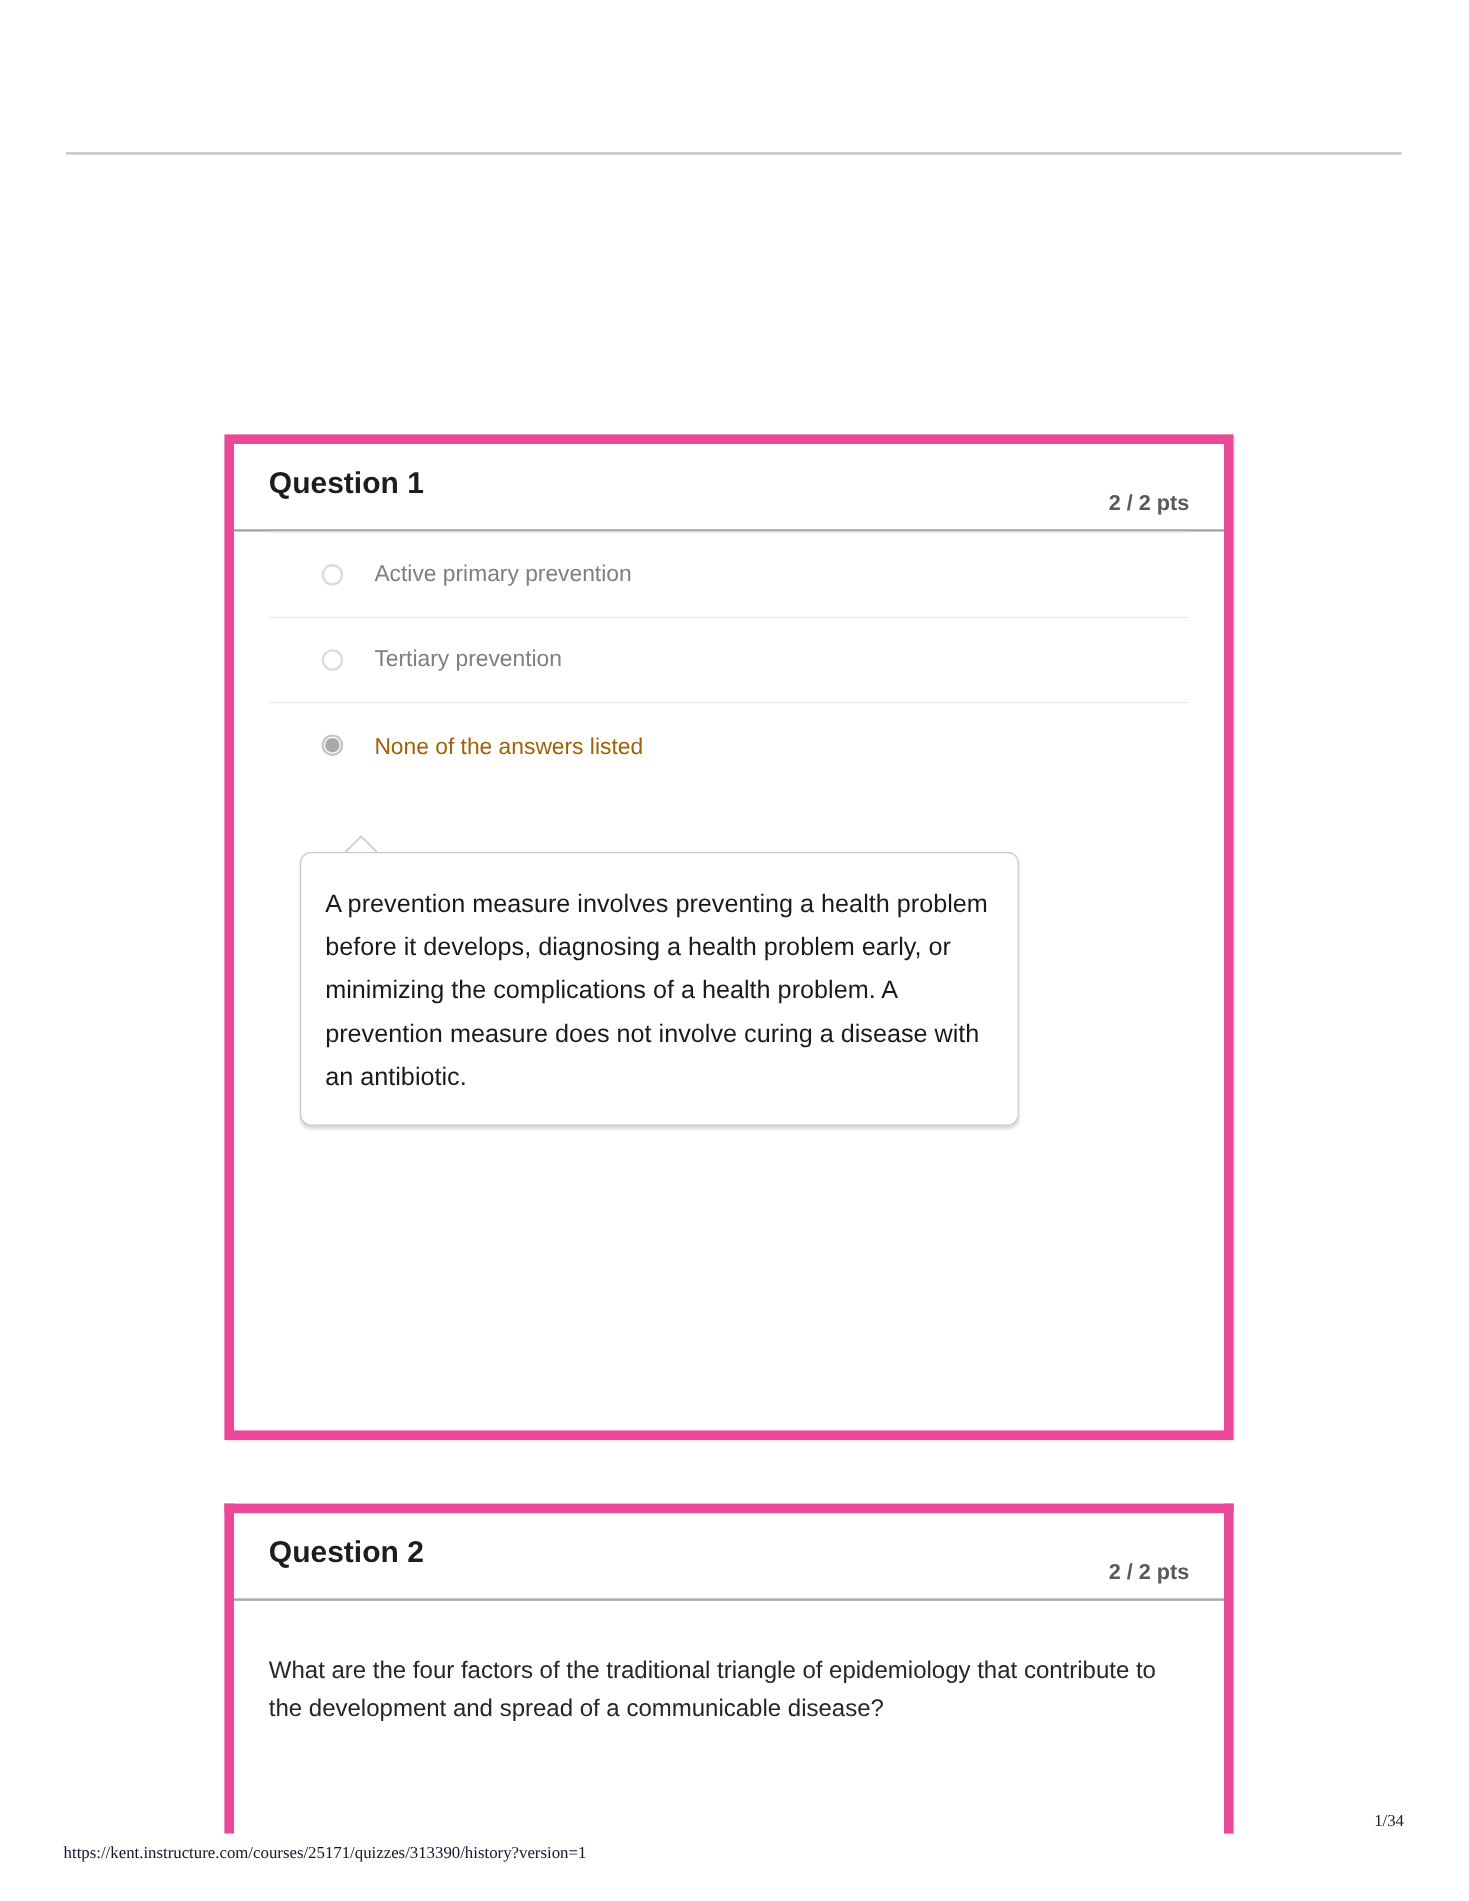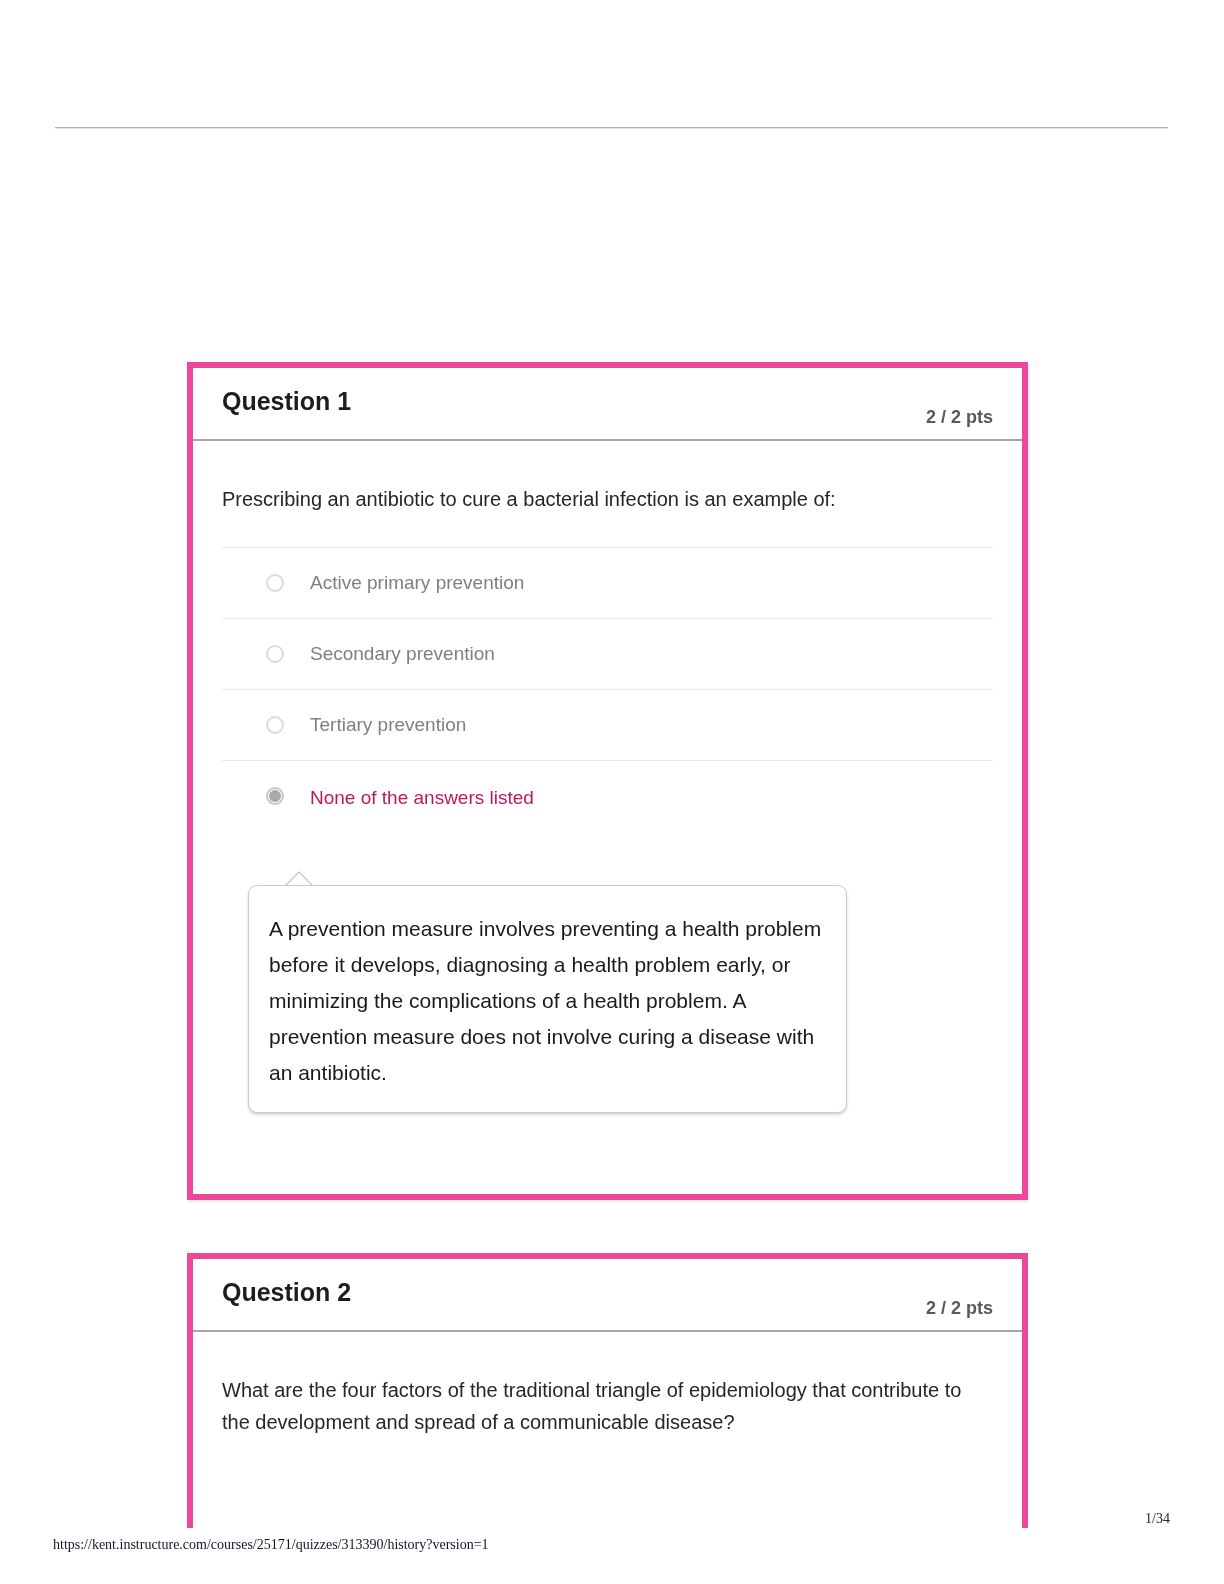--- a/index.html
+++ b/index.html
@@ -8,21 +8,21 @@
   .page {
     position:relative; width:1224px; height:1584px;
     background:#ffffff; overflow:hidden; margin:0 auto;
   }
   .top-rule {
     position:absolute; left:55px; top:127px; width:1113px; height:2px;
     background:#b2b2b2; border-bottom:1px solid #e3e3e3;
   }
   .card {
     position:absolute; left:187px; width:841px; background:#fff;
-    border:6px solid #ec4899;
+    border:8px solid #ec4899;
     box-shadow:1px 2px 2px rgba(0,0,0,0.10);
   }
   #q1-card { top:362px; height:838px; }
   #q2-card { top:1253px; height:275px; border-bottom:none; box-shadow:none; }
   .card-header {
     display:flex; justify-content:space-between; align-items:flex-start;
     height:73px; padding:19px 29px 0 29px;
     border-bottom:2px solid #a6a6a6;
   }
   .card-title { font-size:25px; font-weight:bold; color:#1d1d1d; line-height:1.15; }
@@ -38,21 +38,21 @@
   .radio {
     width:18px; height:18px; border:2px solid #dcdcdc; border-radius:50%;
     background:#fff; flex-shrink:0; position:relative;
   }
   .option.selected .radio { border-color:#c6c6c6; }
   .option.selected .radio::after {
     content:""; position:absolute; left:1px; top:1px; right:1px; bottom:1px;
     border-radius:50%; background:#a9a9a9;
   }
   .option-label { font-size:19px; color:#7f7f7f;margin-left:13px; }
-  .option.selected .option-label { color:#be185d; }
+  .option.selected .option-label { color:#a16207; }
   .explanation-wrap { position:relative; margin:45px 0 0 14px; width:611px;padding-left:12px; }
   .explanation-box {
     position:relative; border:1px solid #c5cad3; border-radius:9px;
     background:#fff; box-shadow:0 2px 3px rgba(0,0,0,0.16);
     padding:25px 22px 21px 20px;
     font-size:21px; line-height:36px; color:#1a1a1a;
   }
   .pointer-up {
     position:absolute; top:-14px; left:49px; width:0; height:0; z-index:2;
     border-left:14px solid transparent; border-right:14px solid transparent;
@@ -78,30 +78,25 @@
 <div class="page">
 
   <div class="top-rule"></div>
 
   <section class="card" id="q1-card">
     <div class="card-header">
       <div class="card-title">Question 1</div>
       <div class="card-points">2 / 2 pts</div>
     </div>
     <div class="card-body">
-      <div class="question-text">Prescribing an antibiotic to cure a bacterial infection is an example of:</div>
 
       <div class="options">
         <div class="option">
           <span class="radio"></span>
           <span class="option-label">Active primary prevention</span>
-        </div>
-        <div class="option">
-          <span class="radio"></span>
-          <span class="option-label">Secondary prevention</span>
         </div>
         <div class="option">
           <span class="radio"></span>
           <span class="option-label">Tertiary prevention</span>
         </div>
         <div class="option selected">
           <span class="radio"></span>
           <span class="option-label">None of the answers listed</span>
         </div>
       </div>

